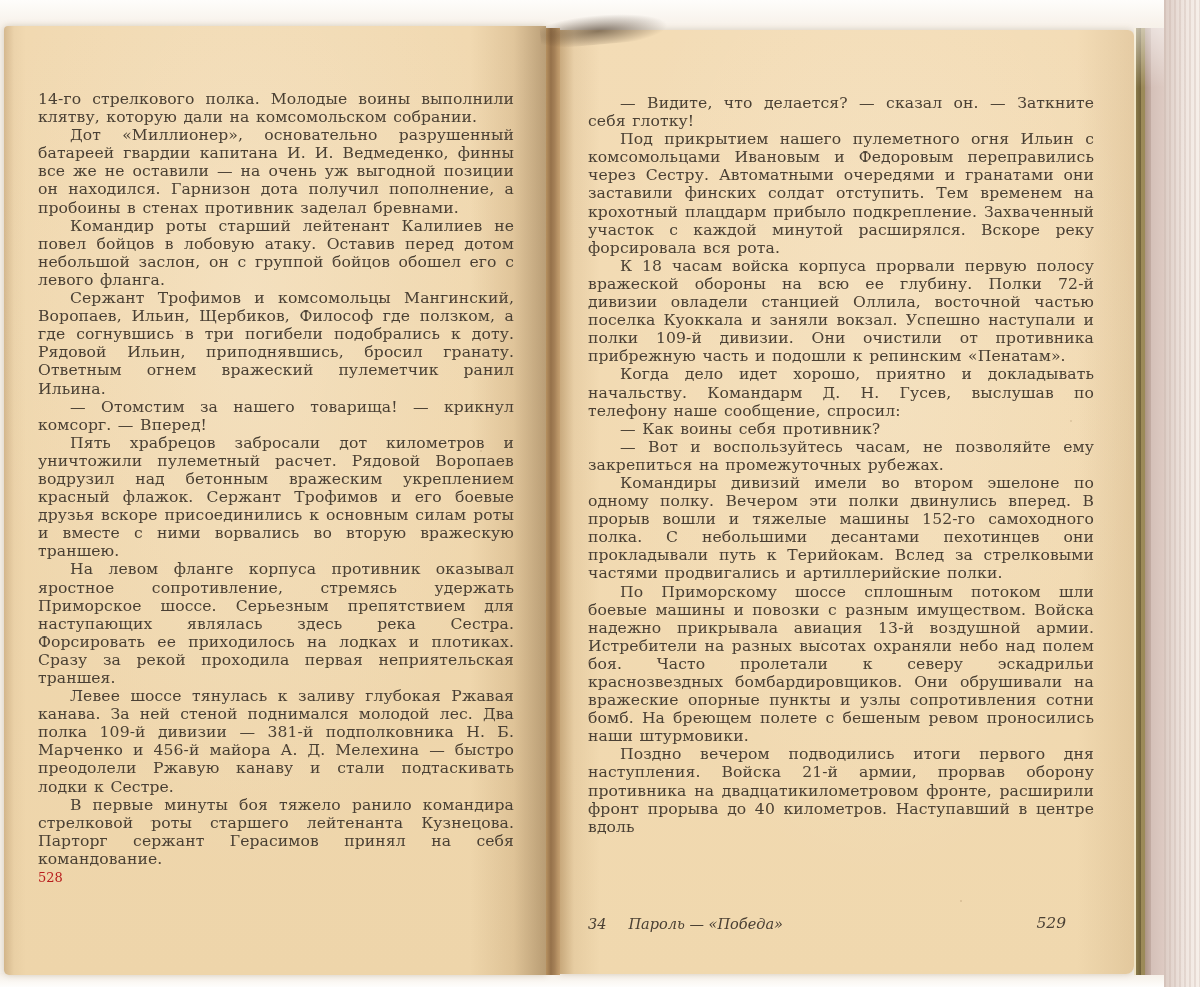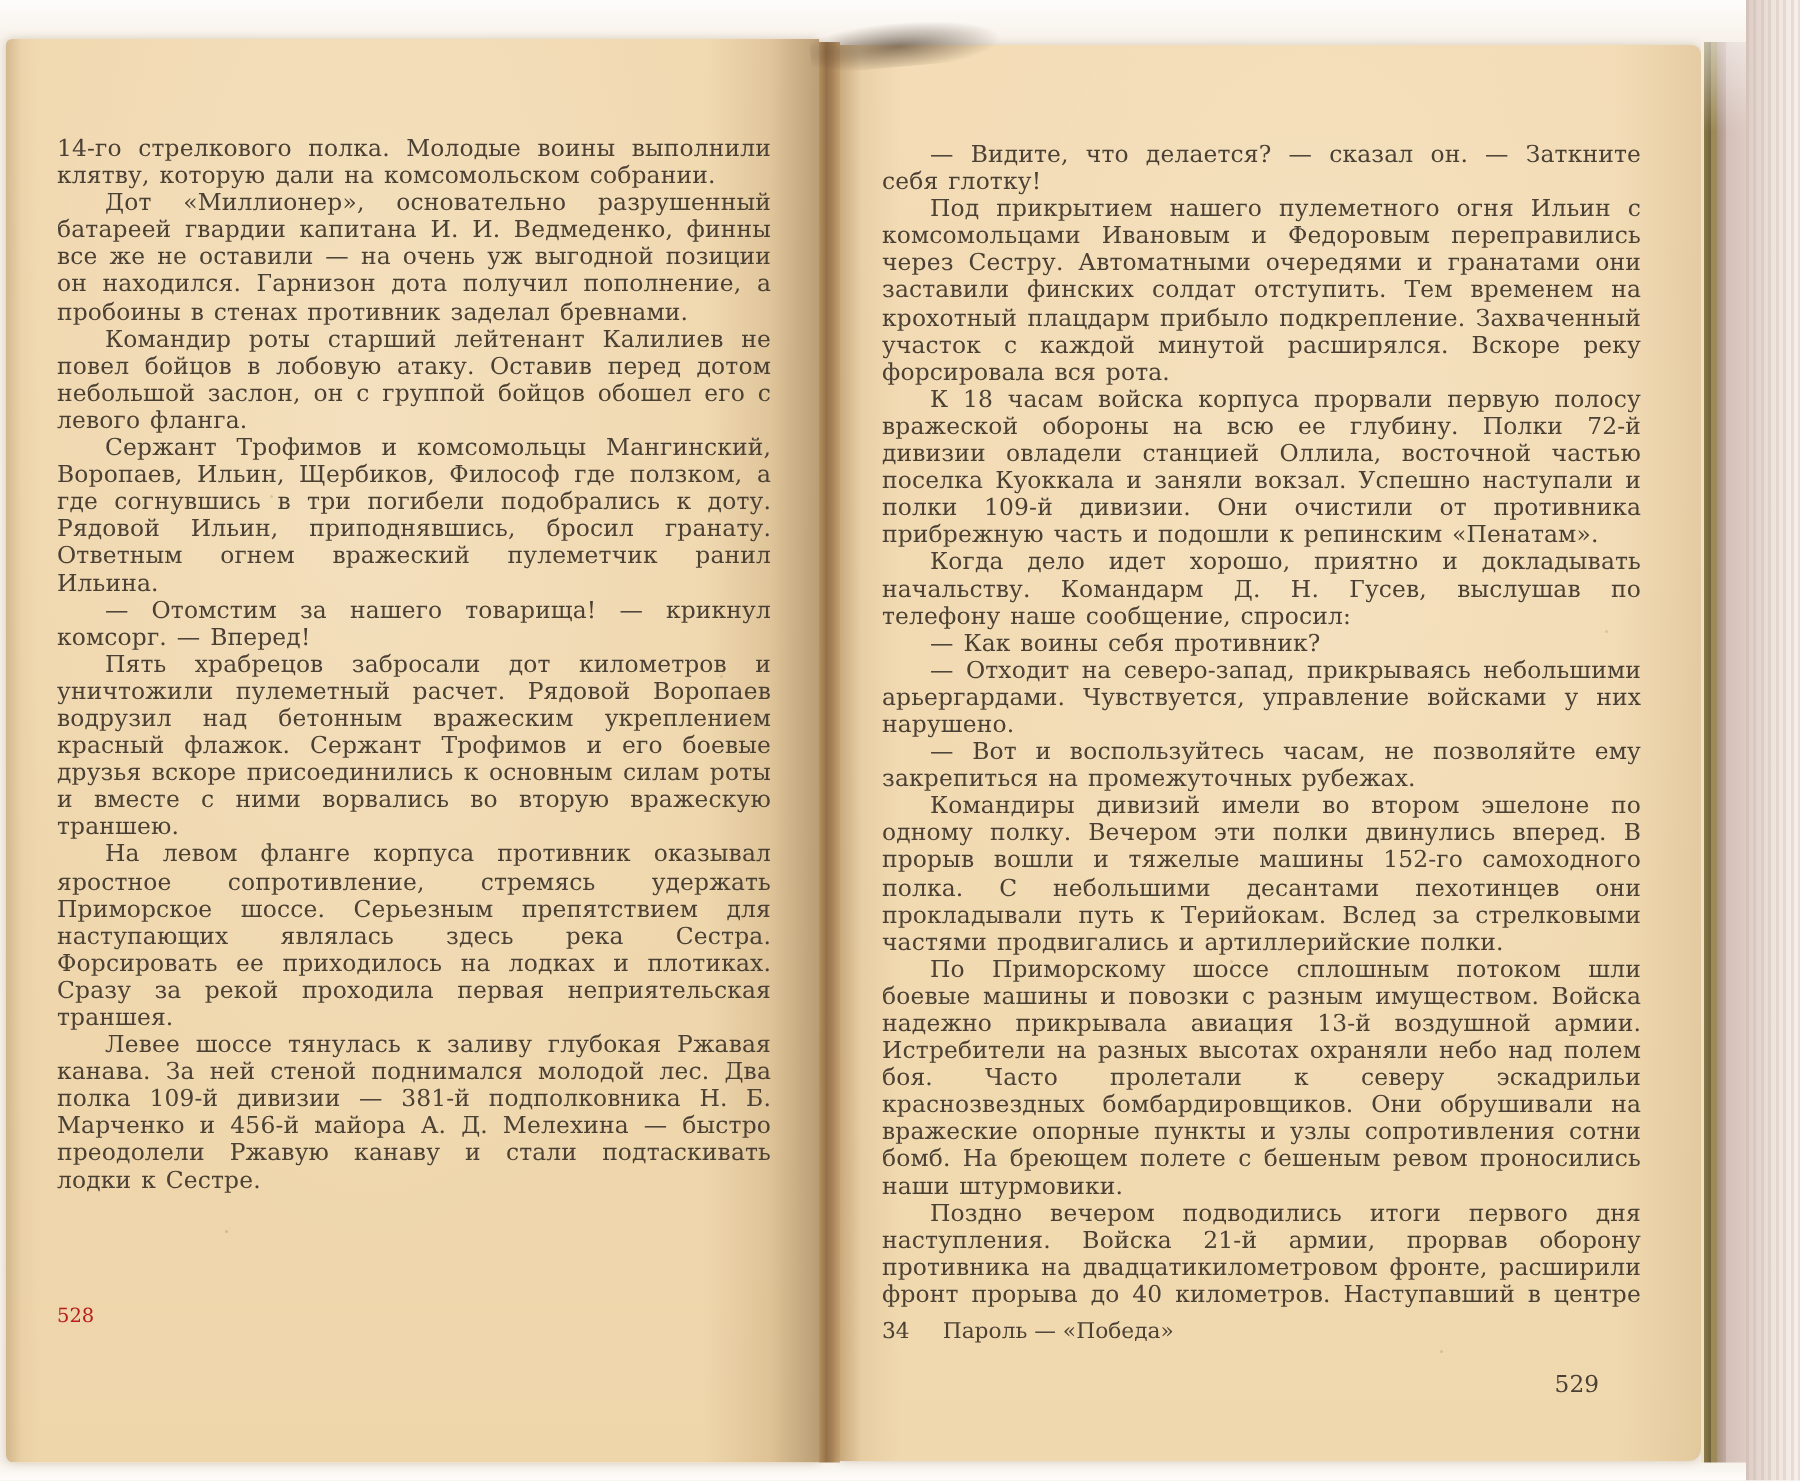--- a/index.html
+++ b/index.html
@@ -86,22 +86,22 @@
   .text-right { left: 588px; top: 94px; width: 506px; height: 780px; }
 
   .folio {
     position: absolute;
     color: #b91c1c;
     font-size: 13px;
   }
   .folio-left { left: 38px; top: 870px; }
   .footer-right {
     position: absolute; left: 588px; top: 880px; width: 478px;
-    display: flex; align-items: flex-start;
-    color: #4a4034; font-size: 14.5px;
+    display: flex; align-items: flex-end;
+    color: #4a4034; font-size: 14.5px; font-style: italic;
   }
   .footer-right .sig { margin-right: 22px; }
   .footer-right .folio-num { margin-left: auto; font-size: 15.5px; margin-top: 34px; }
 
   .speck {
     position: absolute; width: 2px; height: 2px; border-radius: 50%;
     background: rgba(130,95,60,0.35);
     box-shadow:
       120px 210px 0 rgba(130,95,60,0.22),
       260px 540px 0 rgba(130,95,60,0.25),
@@ -132,32 +132,32 @@
 
   <div class="page-text text-left">
     <p class="cont">14-го стрелкового полка. Молодые воины выполнили клятву, которую дали на комсомольском собрании.</p>
     <p>Дот «Миллионер», основательно разрушенный батареей гвардии капитана И. И. Ведмеденко, финны все же не оставили — на очень уж выгодной позиции он находился. Гарнизон дота получил пополнение, а пробоины в стенах противник заделал бревнами.</p>
     <p>Командир роты старший лейтенант Калилиев не повел бойцов в лобовую атаку. Оставив перед дотом небольшой заслон, он с группой бойцов обошел его с левого фланга.</p>
     <p>Сержант Трофимов и комсомольцы Мангинский, Воропаев, Ильин, Щербиков, Философ где ползком, а где согнувшись в три погибели подобрались к доту. Рядовой Ильин, приподнявшись, бросил гранату. Ответным огнем вражеский пулеметчик ранил Ильина.</p>
     <p>— Отомстим за нашего товарища! — крикнул комсорг. — Вперед!</p>
     <p>Пять храбрецов забросали дот километров и уничтожили пулеметный расчет. Рядовой Воропаев водрузил над бетонным вражеским укреплением красный флажок. Сержант Трофимов и его боевые друзья вскоре присоединились к основным силам роты и вместе с ними ворвались во вторую вражескую траншею.</p>
     <p>На левом фланге корпуса противник оказывал яростное сопротивление, стремясь удержать Приморское шоссе. Серьезным препятствием для наступающих являлась здесь река Сестра. Форсировать ее приходилось на лодках и плотиках. Сразу за рекой проходила первая неприятельская траншея.</p>
     <p>Левее шоссе тянулась к заливу глубокая Ржавая канава. За ней стеной поднимался молодой лес. Два полка 109-й дивизии — 381-й подполковника Н. Б. Марченко и 456-й майора А. Д. Мелехина — быстро преодолели Ржавую канаву и стали подтаскивать лодки к Сестре.</p>
+    <p>В первые минуты боя тяжело ранило командира стрелковой роты старшего лейтенанта Кузнецова. Парторг сержант Герасимов принял на себя командование.</p>
 
   </div>
 
   <div class="folio folio-left">528</div>
 
   <div class="page-text text-right">
     <p>— Видите, что делается? — сказал он. — Заткните себя глотку!</p>
     <p>Под прикрытием нашего пулеметного огня Ильин с комсомольцами Ивановым и Федоровым переправились через Сестру. Автоматными очередями и гранатами они заставили финских солдат отступить. Тем временем на крохотный плацдарм прибыло подкрепление. Захваченный участок с каждой минутой расширялся. Вскоре реку форсировала вся рота.</p>
     <p>К 18 часам войска корпуса прорвали первую полосу вражеской обороны на всю ее глубину. Полки 72-й дивизии овладели станцией Оллила, восточной частью поселка Куоккала и заняли вокзал. Успешно наступали и полки 109-й дивизии. Они очистили от противника прибрежную часть и подошли к репинским «Пенатам».</p>
     <p>Когда дело идет хорошо, приятно и докладывать начальству. Командарм Д. Н. Гусев, выслушав по телефону наше сообщение, спросил:</p>
     <p>— Как воины себя противник?</p>
-    <p>— Отходит на северо-запад, прикрываясь небольшими арьергардами. Чувствуется, управление войсками у них нарушено.</p>
     <p>— Вот и воспользуйтесь часам, не позволяйте ему закрепиться на промежуточных рубежах.</p>
     <p>Командиры дивизий имели во втором эшелоне по одному полку. Вечером эти полки двинулись вперед. В прорыв вошли и тяжелые машины 152-го самоходного полка. С небольшими десантами пехотинцев они прокладывали путь к Терийокам. Вслед за стрелковыми частями продвигались и артиллерийские полки.</p>
     <p>По Приморскому шоссе сплошным потоком шли боевые машины и повозки с разным имуществом. Войска надежно прикрывала авиация 13-й воздушной армии. Истребители на разных высотах охраняли небо над полем боя. Часто пролетали к северу эскадрильи краснозвездных бомбардировщиков. Они обрушивали на вражеские опорные пункты и узлы сопротивления сотни бомб. На бреющем полете с бешеным ревом проносились наши штурмовики.</p>
     <p>Поздно вечером подводились итоги первого дня наступления. Войска 21-й армии, прорвав оборону противника на двадцатикилометровом фронте, расширили фронт прорыва до 40 километров. Наступавший в центре вдоль</p>
   </div>
 
   <div class="footer-right">
     <span class="sig">34</span>
     <span class="title">Пароль — «Победа»</span>
     <span class="folio-num">529</span>

